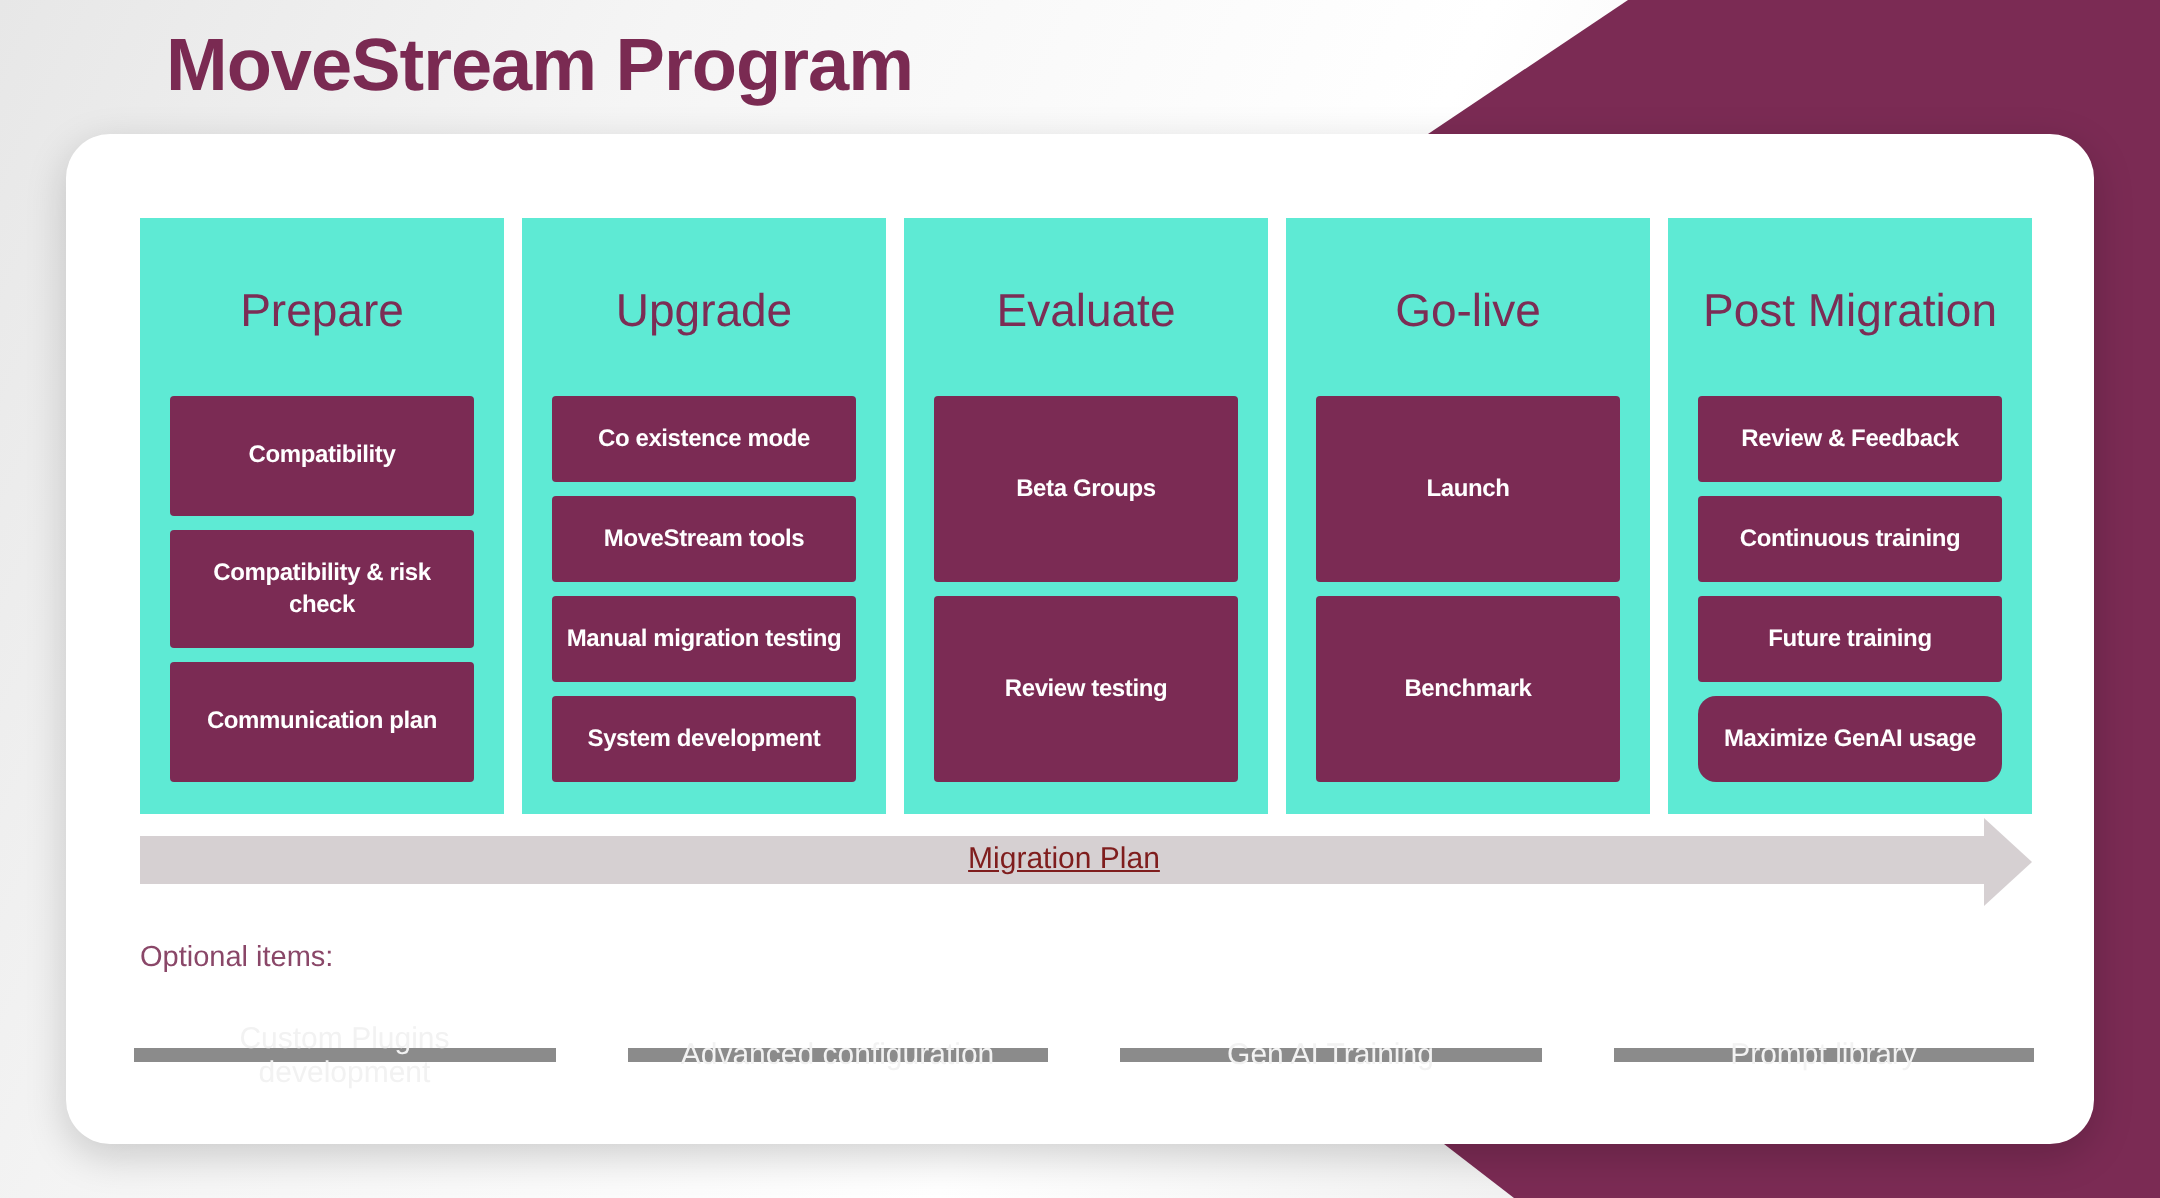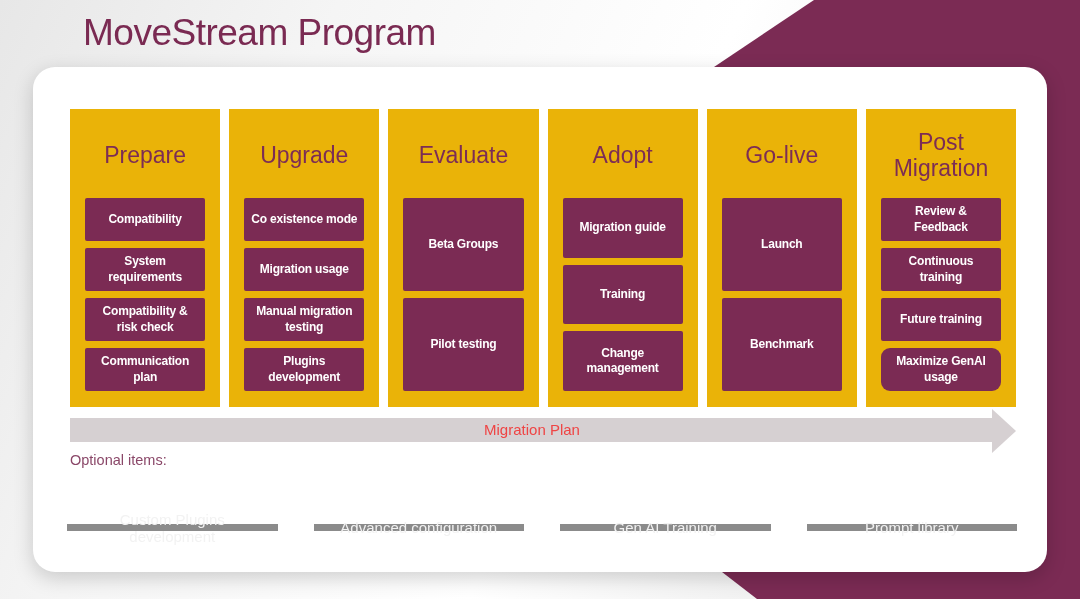--- a/index.html
+++ b/index.html
@@ -4,55 +4,55 @@
 <style>
   html,body{margin:0;padding:0;}
   body{
     width:1080px;height:599px;position:relative;overflow:hidden;
     font-family:"Liberation Sans","DejaVu Sans",sans-serif;
     background:linear-gradient(115deg,#e7e7e7 0%,#f5f5f5 25%,#ffffff 55%,#ececec 85%,#d9d9d9 100%);
   }
   .bg-shape{position:absolute;inset:0;z-index:0;}
   .page-title{
     position:absolute;left:83px;top:12px;z-index:3;
-    font-size:37px;font-weight:normal;letter-spacing:-0.5px;color:#7a2a52;
+    font-size:37px;font-weight:bold;letter-spacing:-0.5px;color:#7a2a52;
   }
   .card{
     position:absolute;left:33px;top:67px;width:1014px;height:505px;z-index:1;
     background:#ffffff;border-radius:22px;
     box-shadow:0 6px 20px rgba(0,0,0,0.18);
   }
   .phases{
     position:absolute;left:70px;top:109px;width:946px;height:298px;z-index:2;
     display:flex;gap:9px;
   }
-  .col{flex:1;background:#eab308;display:flex;flex-direction:column;}
+  .col{flex:1;background:#5eead4;display:flex;flex-direction:column;}
   .col-title{
     height:89px;display:flex;align-items:center;justify-content:center;
     text-align:center;font-size:23px;font-weight:400;line-height:1.12;color:#7c2d55;
     padding:4px 6px 0 6px;box-sizing:border-box;
   }
   .col-items{
     flex:1;margin:0 15px 16px 15px;display:flex;flex-direction:column;gap:7px;
   }
   .item{
     flex:1;background:#7b2b54;border-radius:2px;color:#ffffff;
     display:flex;align-items:center;justify-content:center;text-align:center;
     font-size:12px;font-weight:600;letter-spacing:-0.2px;line-height:1.3;
     padding:2px 6px;box-sizing:border-box;
   }
   .item.rounded{border-radius:9px;}
   .arrow-wrap{position:absolute;left:70px;top:408px;width:946px;height:46px;z-index:2;}
   .arrow-wrap svg{position:absolute;inset:0;}
   .arrow-label{
     position:absolute;left:0;top:10px;width:924px;height:24px;line-height:24px;
-    text-align:center;font-size:15px;color:#ef4444;
+    text-align:center;font-size:15px;color:#7f1d1d;text-decoration:underline;
   }
   .optional-label{
-    position:absolute;left:70px;top:452px;z-index:2;
+    position:absolute;left:70px;top:471px;z-index:2;
     font-size:14.5px;color:#8a4768;
   }
   .optional-row{
     position:absolute;left:67px;top:483px;width:950px;height:48px;z-index:2;
     display:flex;gap:36px;
   }
   .optional-box{
     flex:1;background:#8b8b8b;color:#f2f2f2;font-size:15px;
     display:flex;align-items:center;justify-content:center;text-align:center;
     padding:0 8px;box-sizing:border-box;margin-top:41px;
@@ -68,52 +68,43 @@
 <div class="page-title">MoveStream Program</div>
 
 <div class="card"></div>
 
 <div class="phases">
 
   <div class="col">
     <div class="col-title">Prepare</div>
     <div class="col-items">
       <div class="item">Compatibility</div>
-      <div class="item">System requirements</div>
       <div class="item">Compatibility &amp; risk check</div>
       <div class="item">Communication plan</div>
     </div>
   </div>
 
   <div class="col">
     <div class="col-title">Upgrade</div>
     <div class="col-items">
       <div class="item">Co existence mode</div>
-      <div class="item">Migration usage</div>
+      <div class="item">MoveStream tools</div>
       <div class="item">Manual migration testing</div>
-      <div class="item">Plugins development</div>
+      <div class="item">System development</div>
     </div>
   </div>
 
   <div class="col">
     <div class="col-title">Evaluate</div>
     <div class="col-items">
       <div class="item">Beta Groups</div>
-      <div class="item">Pilot testing</div>
+      <div class="item">Review testing</div>
     </div>
   </div>
 
-  <div class="col">
-    <div class="col-title">Adopt</div>
-    <div class="col-items">
-      <div class="item">Migration guide</div>
-      <div class="item">Training</div>
-      <div class="item">Change management</div>
-    </div>
-  </div>
 
   <div class="col">
     <div class="col-title">Go-live</div>
     <div class="col-items">
       <div class="item">Launch</div>
       <div class="item">Benchmark</div>
     </div>
   </div>
 
   <div class="col">

